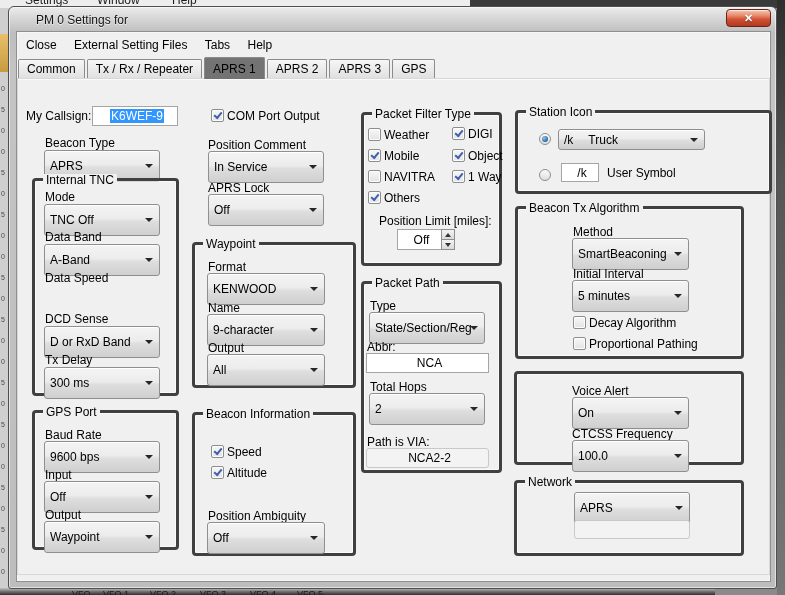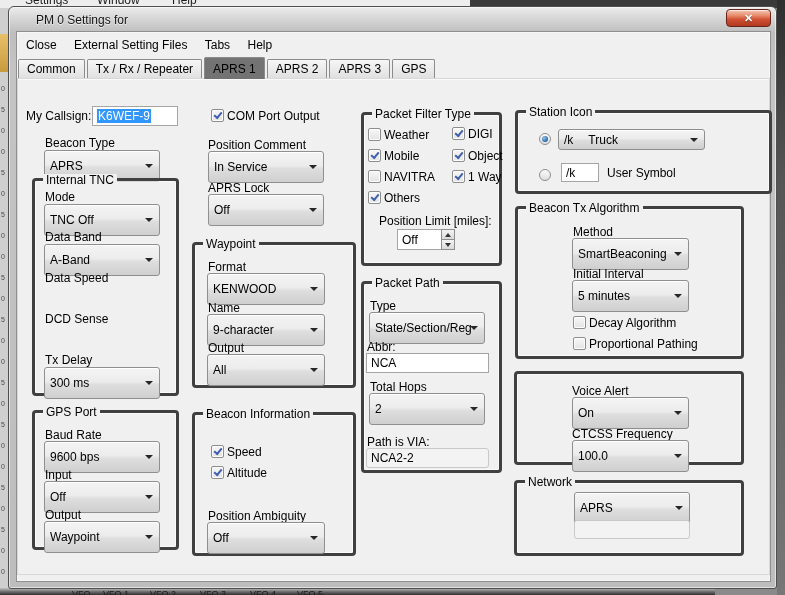--- a/index.html
+++ b/index.html
@@ -45,21 +45,21 @@
   .grp{position:absolute;box-sizing:border-box;border:3px solid #404040;border-radius:4px;
        box-shadow:inset 0 0 0 1px rgba(255,255,255,.65);}
   .gt{position:absolute;top:-7px;left:8px;background:#f0f0f0;padding:0 3px;font-size:12px;line-height:13px;white-space:nowrap;}
   .combo{position:absolute;height:32px;box-sizing:border-box;border:1px solid #8e8f8f;border-radius:3px;
          background:linear-gradient(#f4f4f4,#ececec 45%,#dedede 55%,#cfcfcf);
          box-shadow:inset 0 1px 0 #fff;display:flex;align-items:center;padding:0 14px 0 5px;overflow:hidden;}
   .cv{font-size:12px;white-space:pre;}
   .arr{position:absolute;right:6px;top:50%;margin-top:-2px;width:0;height:0;
        border-left:4px solid transparent;border-right:4px solid transparent;border-top:4px solid #262626;}
   .tbox{position:absolute;box-sizing:border-box;background:#fff;border:1px solid #a5a5a5;
-        display:flex;align-items:center;padding-left:4px;font-size:12px;overflow:hidden;}
+        display:flex;align-items:center;padding-left:4px;font-size:12px;overflow:hidden;justify-content:center;}
   .tbox.ro{background:#f3f3f3;border:1px solid #c9c9c9;border-radius:3px;}
   .sel{background:#3296ff;color:#fff;padding:0 1px;white-space:pre;}
   .cb{position:absolute;width:13px;height:13px;box-sizing:border-box;border:1px solid #8e8e8e;border-radius:2px;
       background:linear-gradient(#f7f7f7,#e3e3e3);box-shadow:inset 0 0 0 1px #fdfdfd;}
   .cb.on::after{content:"";position:absolute;left:2px;top:2px;width:6px;height:3px;
       border-left:2px solid #3f5fae;border-bottom:2px solid #3f5fae;transform:rotate(-50deg);}
   .radio{position:absolute;width:12px;height:12px;box-sizing:border-box;border:1px solid #8e8e8e;border-radius:50%;
       background:linear-gradient(#fbfbfb,#dedede);}
   .radio.on::after{content:"";position:absolute;left:2px;top:2px;width:6px;height:6px;border-radius:50%;
       background:radial-gradient(circle at 35% 35%,#8cc8ee,#1f5f9f 75%);}
@@ -166,20 +166,24 @@
           <span class="cv">TNC Off</span>
             <span class="arr"></span>
         </div>
         <div class="lbl" style="left:27px;top:152px">Data Band</div>
         <div class="combo" style="left:26px;top:165px;width:116px">
           <span class="cv">A-Band</span>
             <span class="arr"></span>
         </div>
         <div class="lbl" style="left:27px;top:193px">Data Speed</div>
         <div class="lbl" style="left:27px;top:234px">DCD Sense</div>
+        <div class="combo" style="left:26px;top:247px;width:116px">
+          <span class="cv">D or RxD Band</span>
+            <span class="arr"></span>
+        </div>
         <div class="lbl" style="left:27px;top:275px">Tx Delay</div>
         <div class="combo" style="left:26px;top:288px;width:116px">
           <span class="cv">300 ms</span>
             <span class="arr"></span>
         </div>
 
         <div class="grp" style="left:14px;top:331px;width:147px;height:140px">
           <span class="gt">GPS Port</span>
         </div>
         <div class="lbl" style="left:27px;top:350px">Baud Rate</div>

